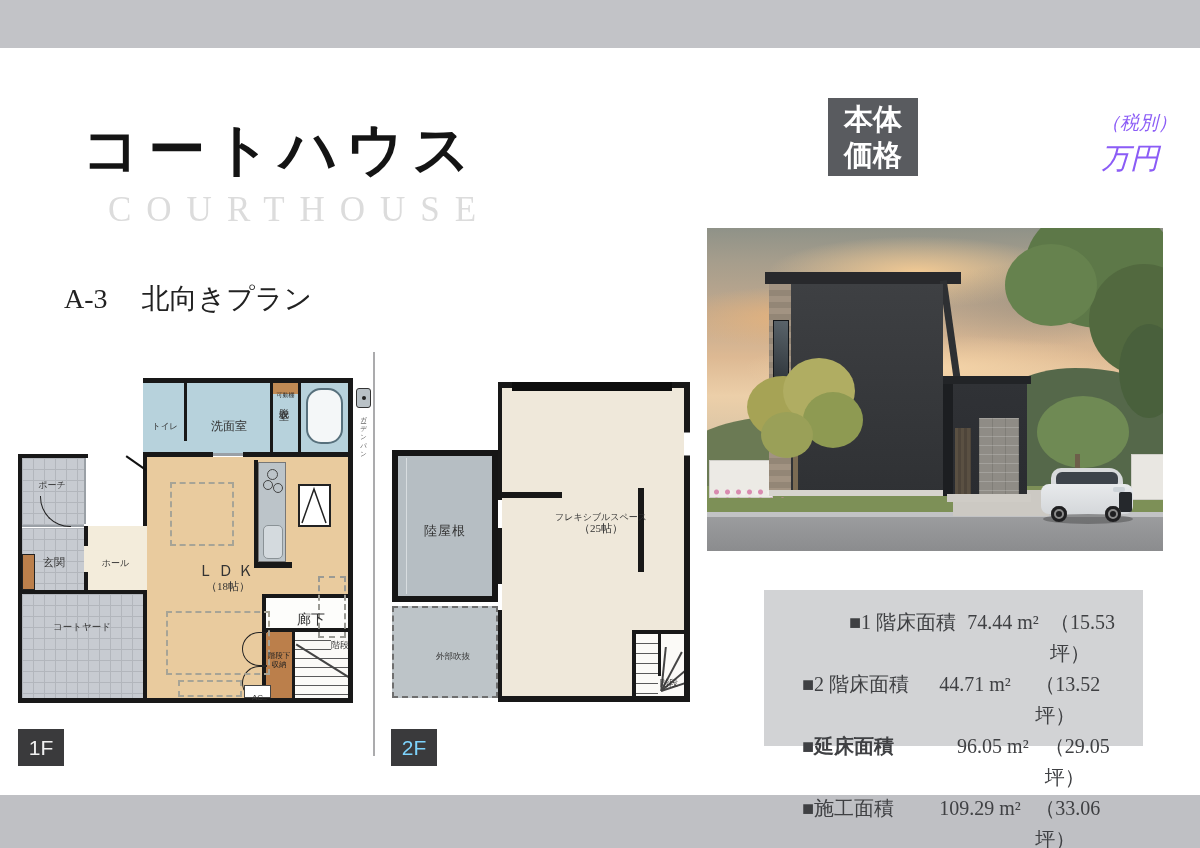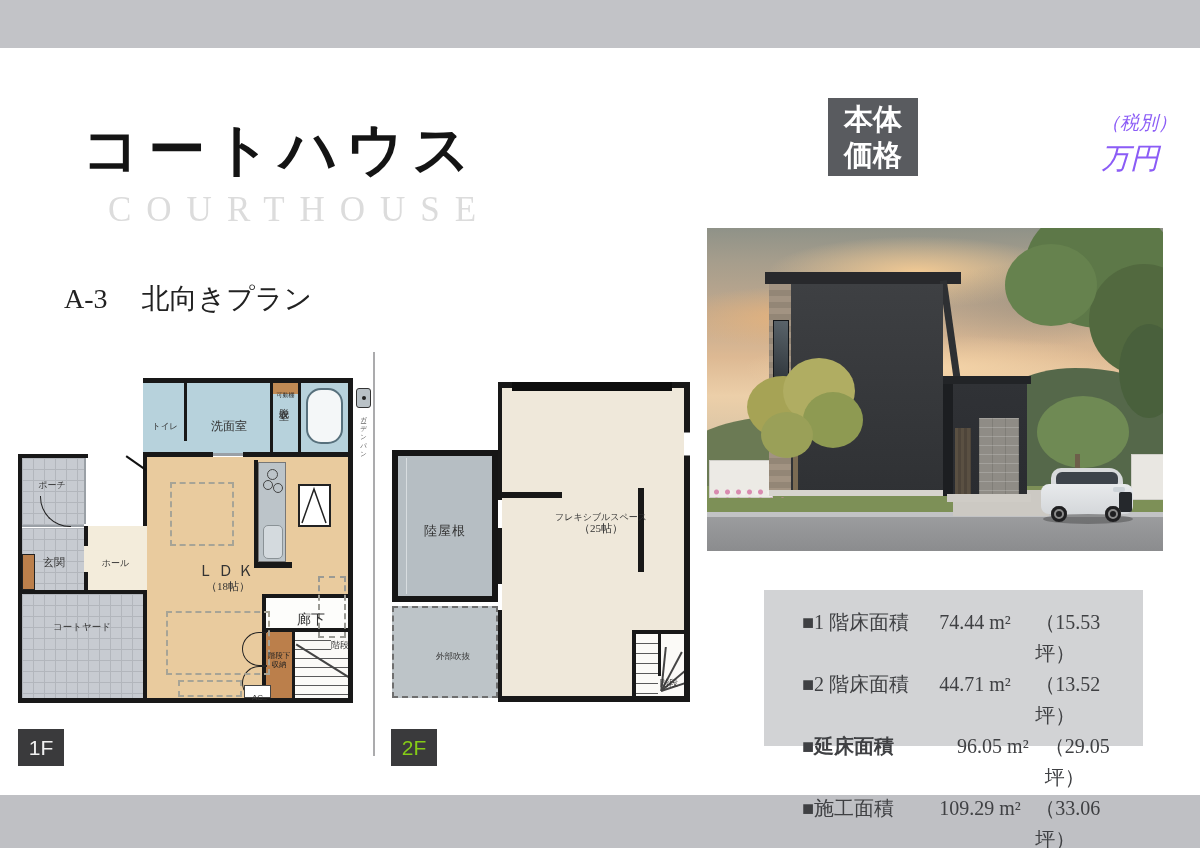--- a/index.html
+++ b/index.html
@@ -94,21 +94,21 @@
       <div class="ab" style="left:0;top:18px;width:92px;height:30px;background:linear-gradient(180deg,#e8eaec,#d4d7da);border-radius:8px;"></div>
       <div class="ab" style="left:78px;top:26px;width:13px;height:20px;background:#25282c;border-radius:2px;"></div>
       <div class="ab" style="left:72px;top:21px;width:12px;height:5px;background:#cdd3d8;border-radius:2px;"></div>
       <div class="ab" style="left:10px;top:40px;width:16px;height:16px;background:#1f1f21;border-radius:50%;box-shadow:inset 0 0 0 3px #1f1f21,inset 0 0 0 5px #8a8a8a;"></div>
       <div class="ab" style="left:64px;top:40px;width:16px;height:16px;background:#1f1f21;border-radius:50%;box-shadow:inset 0 0 0 3px #1f1f21,inset 0 0 0 5px #8a8a8a;"></div>
     </div>
   </div>
 
   <div class="ab" style="left:764px;top:590px;width:379px;height:156px;background:#d2d3d5;color:#3f4043;font-size:20px;padding-top:17px;box-sizing:border-box;">
     <div style="display:flex;padding-left:38px;line-height:31px;">
-      <span style="width:140px;">■1 階床面積</span>
+      <span style="width:140px;margin-left:47px;">■1 階床面積</span>
       <span style="width:98px;">74.44 m²</span>
       <span>（15.53 坪）</span>
     </div>
     <div style="display:flex;padding-left:38px;line-height:31px;">
       <span style="width:140px;">■2 階床面積</span>
       <span style="width:98px;">44.71 m²</span>
       <span>（13.52 坪）</span>
     </div>
     <div style="display:flex;padding-left:38px;line-height:31px;">
       <span style="width:140px;font-weight:bold;">■延床面積</span>
@@ -248,15 +248,15 @@
 
     <div class="lbl ctr" style="left:6px;top:140px;width:106px;font-size:13px;letter-spacing:1px;">陸屋根</div>
     <div class="lbl ctr" style="left:6px;top:268px;width:122px;font-size:8.5px;">外部吹抜</div>
     <div class="lbl ctr" style="left:140px;top:128px;width:150px;">
       <div style="font-size:9px;">フレキシブルスペース</div>
       <div style="font-size:11px;">（25帖）</div>
     </div>
   </div>
 
   <div class="ab" style="left:18px;top:729px;width:46px;height:37px;background:#3a3a3c;color:#f0f0f0;font-family:'Liberation Sans','DejaVu Sans',sans-serif;font-size:21px;display:flex;align-items:center;justify-content:center;">1F</div>
-  <div class="ab" style="left:391px;top:729px;width:46px;height:37px;background:#3a3a3c;color:#84cc16;font-family:'Liberation Sans','DejaVu Sans',sans-serif;font-size:21px;display:flex;align-items:center;justify-content:center;">2F</div>
+  <div class="ab" style="left:391px;top:729px;width:46px;height:37px;background:#3a3a3c;color:#7dd3fc;font-family:'Liberation Sans','DejaVu Sans',sans-serif;font-size:21px;display:flex;align-items:center;justify-content:center;">2F</div>
 
 </div>
 
 </body></html>

